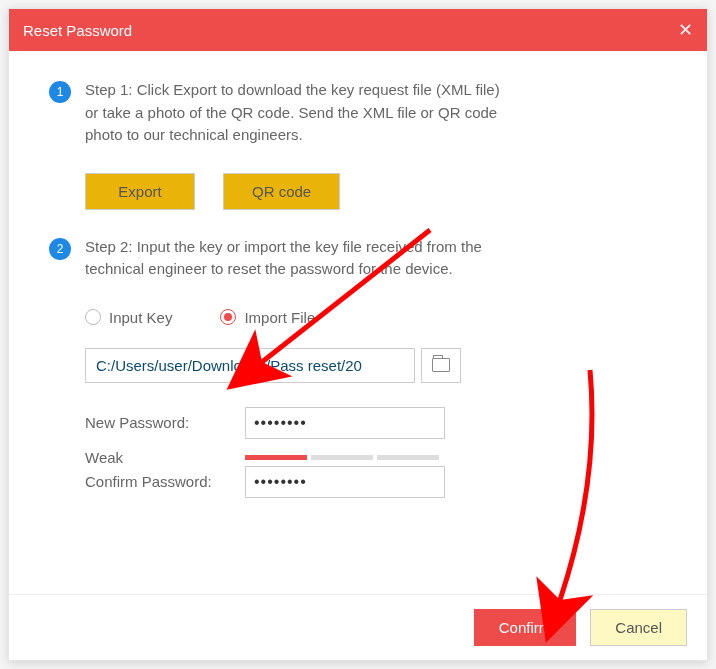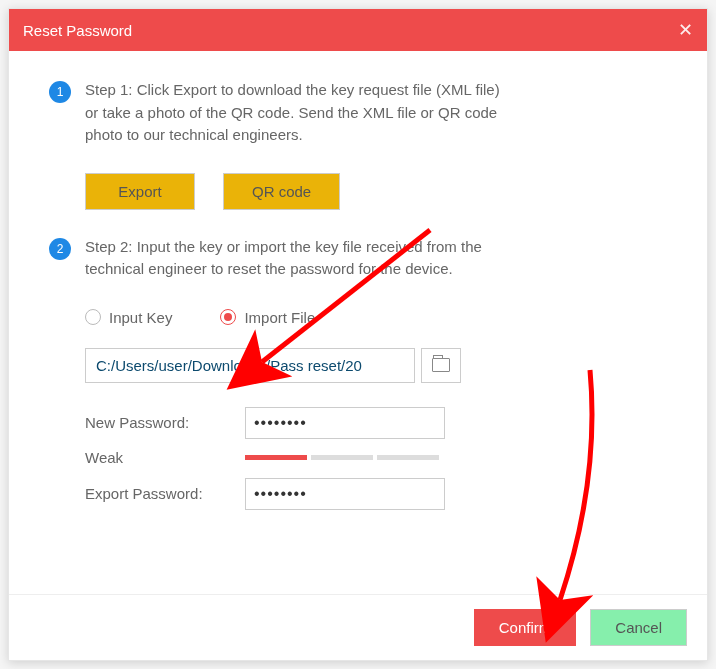--- a/index.html
+++ b/index.html
@@ -167,21 +167,20 @@
     width: 200px;
     font-size: 16px;
     letter-spacing: 1px;
     color: #333;
     font-family: inherit;
   }
   .strength-row {
     margin-left: 36px;
     display: flex;
     align-items: center;
-    margin-bottom: 12px;
   }
   .strength-label { width: 160px; color: #666; }
   .strength-bars {
     display: flex;
     gap: 4px;
   }
   .strength-bar {
     width: 62px; height: 5px;
     background: #ddd;
   }
@@ -195,21 +194,21 @@
   }
   .footer .btn-primary {
     background: #ee4b4b;
     border: 1px solid #ee4b4b;
     color: #fff;
     padding: 9px 24px;
     font-size: 15px;
     cursor: pointer;
   }
   .footer .btn-cancel {
-    background: #86efac;
+    background: #fef9c3;
     border: 1px solid #ccc;
     color: #555;
     padding: 9px 24px;
     font-size: 15px;
     cursor: pointer;
   }
 
   
   .overlay {
     position: absolute;
@@ -271,21 +270,21 @@
     <div class="strength-row">
       <span class="strength-label">Weak</span>
       <div class="strength-bars">
         <div class="strength-bar filled"></div>
         <div class="strength-bar"></div>
         <div class="strength-bar"></div>
       </div>
     </div>
 
     <div class="field-row">
-      <span class="field-label">Export Password:</span>
+      <span class="field-label">Confirm Password:</span>
       <input type="text" class="text-input" value="••••••••" style="">
     </div>
 
   </div>
 
   <div class="footer">
     <div class="btn-primary">Confirm</div>
     <div class="btn-cancel">Cancel</div>
   </div>
 

